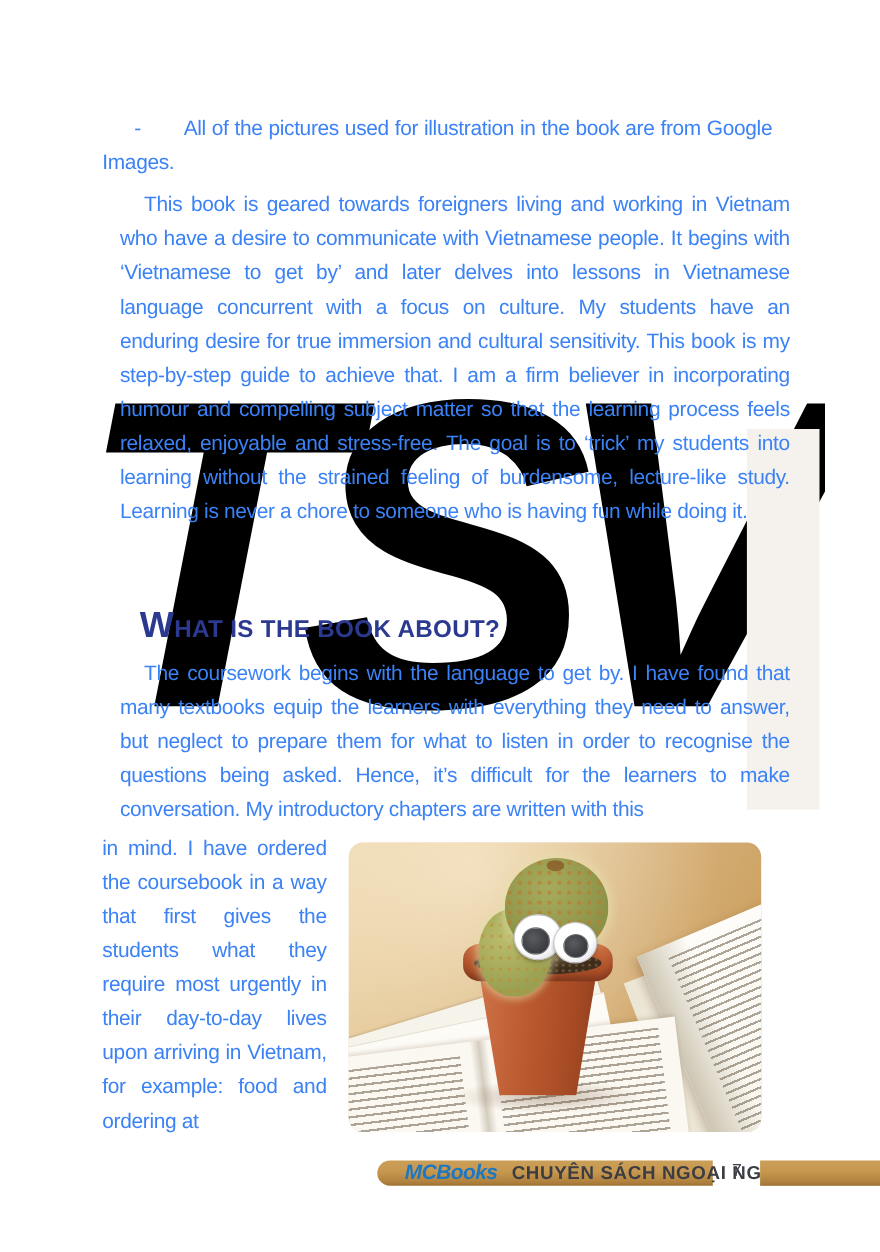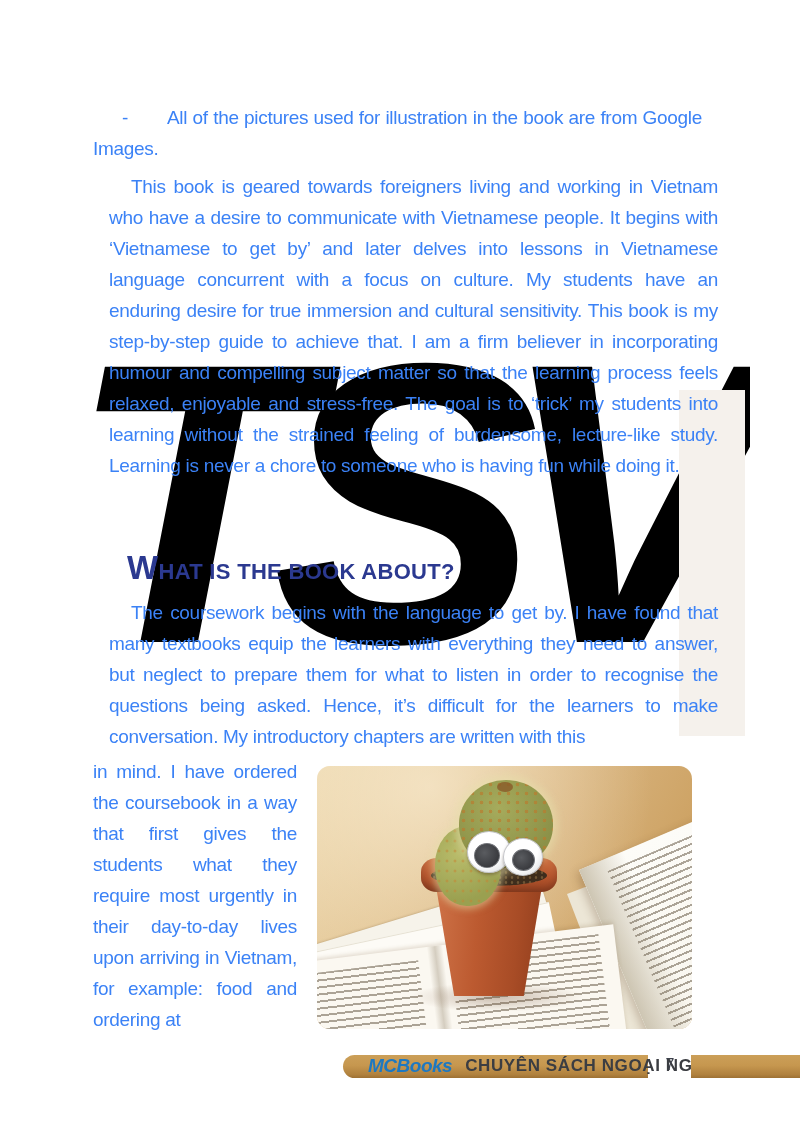--- a/index.html
+++ b/index.html
@@ -81,21 +81,21 @@
     box-shadow:0 2px 3px rgba(60,40,20,0.35);}
   .eye-left{left:150px; top:65px; width:42px; height:40px;}
   .eye-right{left:186px; top:72px; width:38px; height:36px;}
   .pupil{border-radius:50%;
     background:radial-gradient(circle at 40% 38%, #5a5c60, #3a3b3f 70%, #2d2e32);
     border:1px solid #707277;}
   .eye-left .pupil{left:6px; top:11px; width:24px; height:23px;}
   .eye-right .pupil{left:8px; top:10px; width:21px; height:20px;}
   
   .footer-bar1{position:absolute; left:343px; top:1055px; width:305px; height:23px; z-index:2;
-    border-radius:12px 0 0 12px; display:flex; box-sizing:border-box;
+    border-radius:12px 0 0 12px; display:flex; align-items:center; box-sizing:border-box;
     padding-left:25px; gap:13px;
     background:linear-gradient(180deg,#cb9f58 0%,#c6974f 45%,#b0813e 85%,#9d7134 100%);}
   .brand{font-size:19px; font-weight:bold; font-style:italic; color:#1d78c1; letter-spacing:-0.5px; white-space:nowrap;}
   .tagline{font-size:17px; font-weight:bold; color:#3b3d42; letter-spacing:0.6px; white-space:nowrap; padding-top:1px;}
   .page-num{position:absolute; left:655px; top:1056px; width:30px; text-align:center; z-index:2;
     font-size:16px; color:#3d414b;}
   .footer-bar2{position:absolute; left:691px; top:1055px; width:109px; height:23px; z-index:2;
     background:linear-gradient(180deg,#cb9f58 0%,#c6974f 45%,#b0813e 85%,#9d7134 100%);}
 </style>
 </head>

